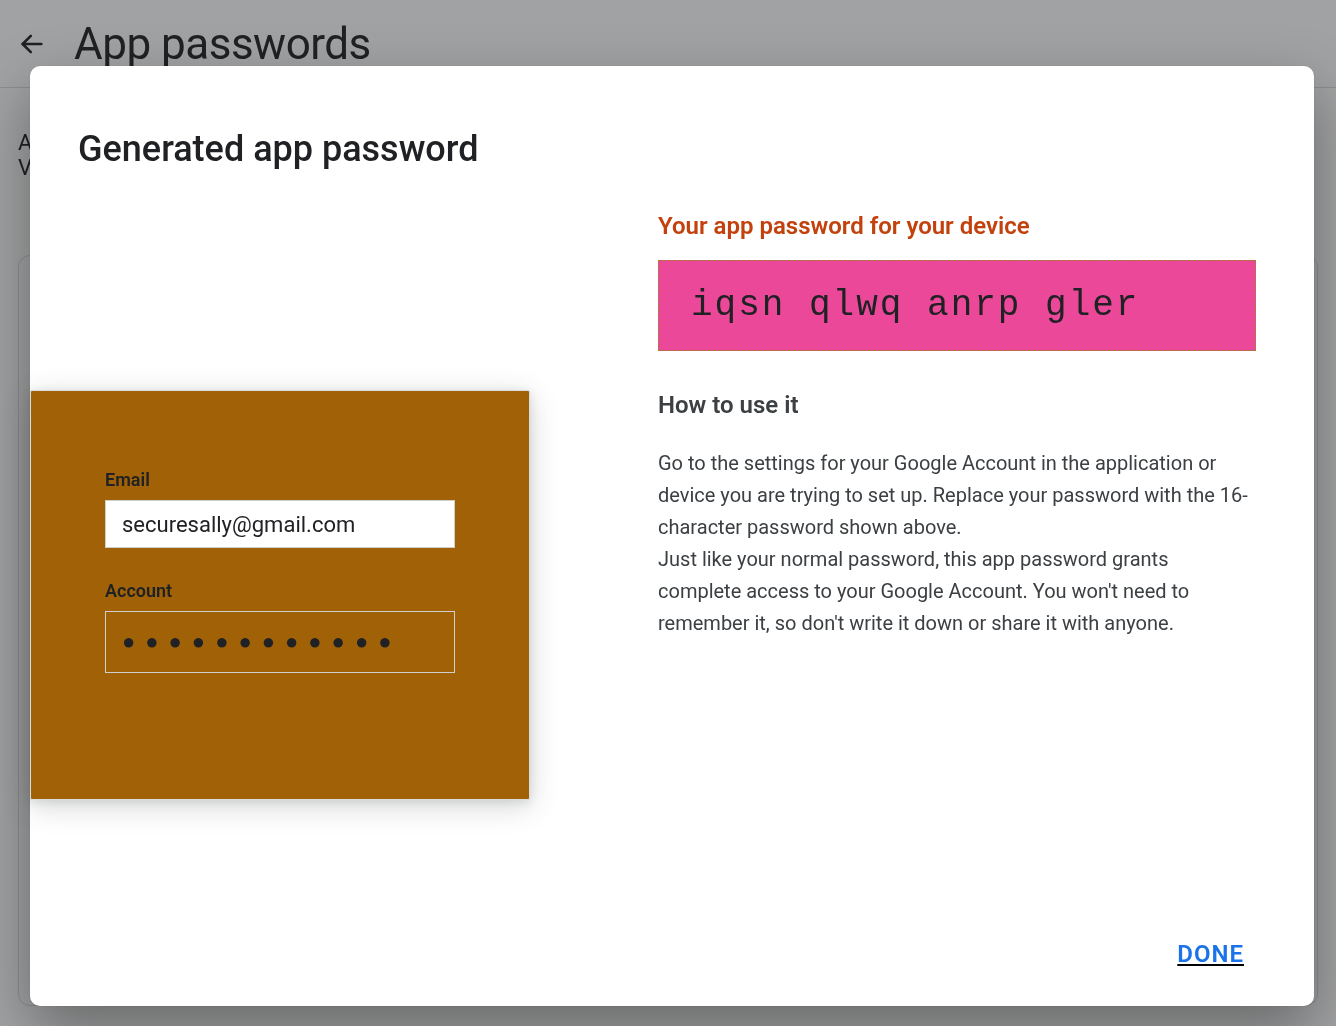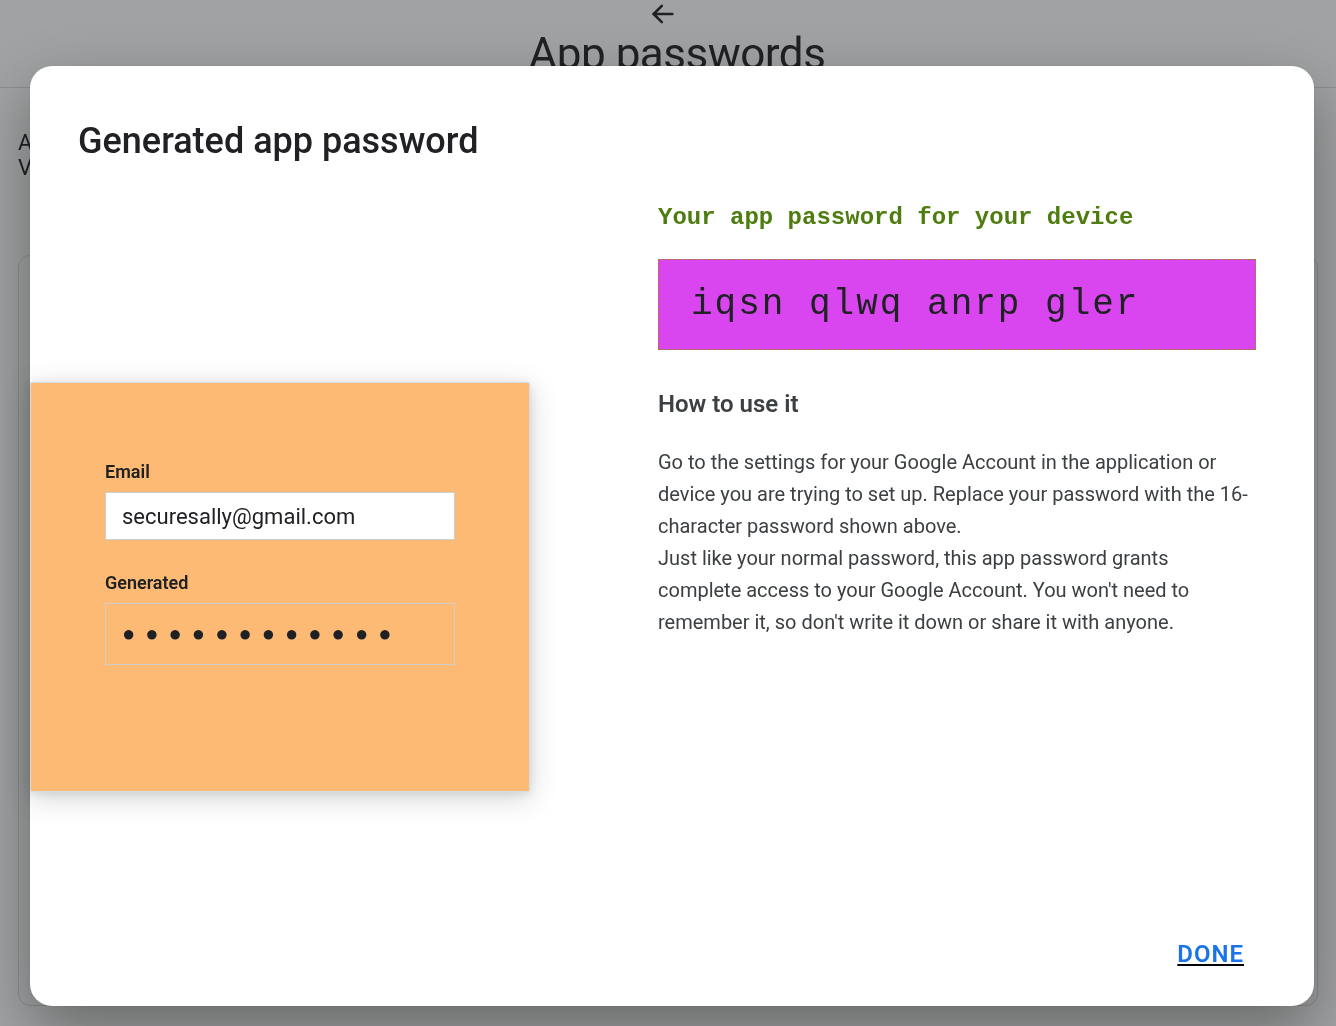--- a/index.html
+++ b/index.html
@@ -18,21 +18,20 @@
     background: #fff;
   }
   .backdrop-header {
     position: absolute;
     top: 0; left: 0; right: 0;
     height: 88px;
     display: flex;
     align-items: center;
     padding-left: 18px;
     border-bottom: 1px solid #dadce0;
-    flex-direction: column;
   }
   .back-arrow {
     width: 28px; height: 28px;
     margin-right: 28px;
     color: #202124;
   }
   .backdrop-title {
     font-size: 44px;
     font-weight: 400;
     color: #202124;
@@ -59,23 +58,23 @@
     inset: 0;
     background: rgba(32,33,36,0.42);
   }
   .modal {
     position: absolute;
     top: 66px;
     left: 30px;
     right: 22px;
     bottom: 20px;
     background: #fff;
-    border-radius: 22px;
+    border-radius: 10px;
     box-shadow: 0 24px 60px rgba(0,0,0,0.35), 0 0 0 1px rgba(0,0,0,0.02);
-    padding: 32px 48px 30px 48px;
+    padding: 40px 48px 30px 48px;
     display: flex;
     flex-direction: column;
   }
   .modal-title {
     font-size: 36px;
     font-weight: 500;
     color: #202124;
     margin: 22px 0 40px 0;
   }
   .modal-content {
@@ -87,21 +86,21 @@
     width: 520px;
     position: relative;
     padding-top: 180px;
   }
   .login-card {
     position: absolute;
     left: -48px;
     top: 180px;
     width: 500px;
     height: 410px;
-    background: #fdba74;
+    background: #a16207;
     border: 1px solid #dadce0;
     border-radius: 2px;
     box-shadow: 0 6px 28px rgba(60,64,67,0.22), 0 2px 8px rgba(60,64,67,0.12);
     padding: 78px 74px 50px 74px;
   }
   .field-label {
     font-size: 18px;
     font-weight: 600;
     color: #202124;
     margin-bottom: 10px;
@@ -129,26 +128,25 @@
     align-items: center;
   }
   .right-col {
     flex: 1;
     padding-top: 2px;
     padding-right: 10px;
   }
   .subhead {
     font-size: 24px;
     font-weight: 600;
-    color: #4d7c0f;
-    margin-bottom: 28px;
-    font-family: Liberation Mono, monospace;
+    color: #c2410c;
+    margin-bottom: 20px;
   }
   .password-box {
-    background: #d946ef;
+    background: #ec4899;
     border: 1px dashed #a38028;
     padding: 24px 32px;
     font-family: "Consolas", "Menlo", "Courier New", monospace;
     font-size: 36px;
     letter-spacing: 2px;
     color: #202124;
     margin-bottom: 40px;
   }
   .howto-head {
     font-size: 24px;
@@ -204,21 +202,21 @@
 
 <div class="modal">
   <div class="modal-title">Generated app password</div>
 
   <div class="modal-content">
 
     <div class="left-col">
       <div class="login-card">
         <div class="field-label">Email</div>
         <input class="text-input" type="text" readonly="" value="securesally@gmail.com" style="">
-        <div class="field-label">Generated</div>
+        <div class="field-label">Account</div>
         <div class="dots">●●●●●●●●●●●●</div>
       </div>
     </div>
 
     <div class="right-col">
       <div class="subhead">Your app password for your device</div>
       <div class="password-box">iqsn qlwq anrp gler</div>
       <div class="howto-head">How to use it</div>
       <div class="howto-body">Go to the settings for your Google Account in the application or device you are trying to set up. Replace your password with the 16-character password shown above.<br>Just like your normal password, this app password grants complete access to your Google Account. You won't need to remember it, so don't write it down or share it with anyone.</div>
     </div>

